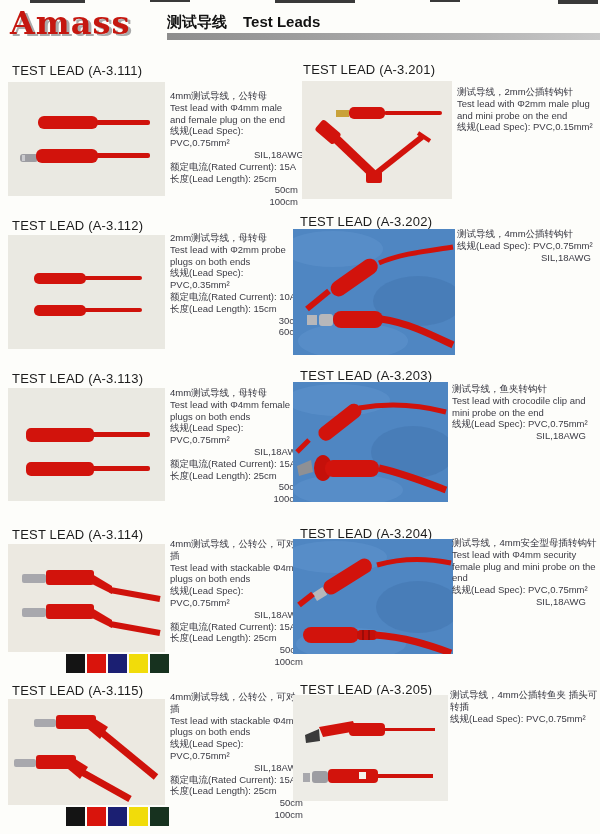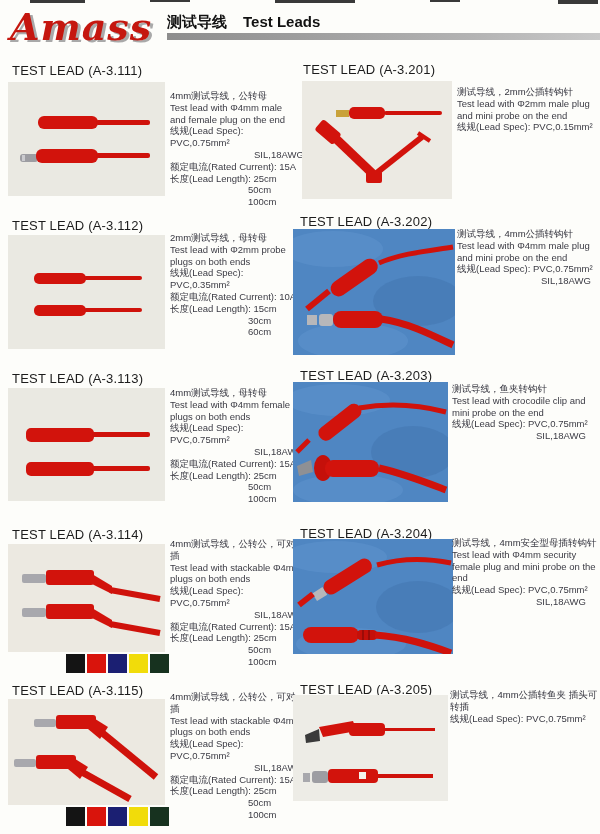--- a/index.html
+++ b/index.html
@@ -1,34 +1,34 @@
 <!DOCTYPE html>
 <html><head>
 <meta charset="utf-8">
 <style>
   html,body{margin:0;padding:0;background:#ffffff;}
   .page{position:relative;width:600px;height:834px;background:#fdfdfa;overflow:hidden;
         font-family:"Liberation Sans",sans-serif;color:#222;}
   .artifact{position:absolute;background:#161616;opacity:.85;}
   
   .logo{position:absolute;left:10px;top:4px;font-family:"DejaVu Serif",serif;
-        font-weight:bold;font-style:italic;font-size:38px;letter-spacing:1px;
+        font-weight:bold;font-size:32px;letter-spacing:1px;
         color:#c5170f;text-shadow:3px 2px 0 #a9a9a9;}
   .title{position:absolute;left:167px;top:13px;font-size:15px;font-weight:bold;color:#111;}
   .title .en{margin-left:16px;}
   .rule{position:absolute;left:167px;top:33px;width:433px;height:7px;
         background:linear-gradient(to right,#8d8d8d,#b3b3b3 70%,#c8c8c8);}
   
   .phead{position:absolute;font-size:13px;color:#1c1c1c;font-weight:500;letter-spacing:.2px;white-space:nowrap;}
   .photo{position:absolute;line-height:0;}
   .ptext{position:absolute;font-size:9.5px;line-height:11.8px;color:#3b3b44;}
   .pline{white-space:normal;}
   .pline.zh{font-weight:normal;color:#33333d;}
   .pline.i1{padding-left:84px;}
-  .pline.i2{padding-left:78px;}
+  .pline.i2{padding-left:78px;text-align:right;}
   .swatches{position:absolute;display:flex;gap:2px;}
   .swatches div{width:19px;height:19px;}
 </style>
 </head>
 <body>
 
 <div class="page">
 
   <div class="artifact" style="left:30px;top:0;width:55px;height:3px"></div>
   <div class="artifact" style="left:150px;top:0;width:40px;height:2px"></div>
@@ -118,21 +118,20 @@
       </g>
       <path d="M36,62 L14,80" stroke="#d2130c" stroke-width="6" fill="none"></path>
       <rect x="14" y="86" width="10" height="10" fill="#b7b7ba"></rect>
       <rect x="26" y="85" width="14" height="12" rx="3" fill="#b7b7ba"></rect>
       <rect x="40" y="82" width="50" height="17" rx="8" fill="#d2130c"></rect>
       <path d="M88,90 C115,94 135,104 160,116" stroke="#cf120b" stroke-width="7" fill="none"></path>
     </svg>
   </div>
   <div class="ptext" style="left:457px;top:228px;width:140px">
       <div class="pline zh">测试导线，4mm公插转钩针</div>
-      <div class="pline en">Test lead with Φ4mm male plug and mini probe on the end</div>
       <div class="pline spec">线规(Lead Spec): PVC,0.75mm²</div>
       <div class="pline i1">SIL,18AWG</div>
     </div>
 
   <div class="phead" style="left:12px;top:371px">TEST LEAD (A-3.113)</div>
   <div class="photo" style="left:8px;top:388px">
     <svg width="157" height="113">
       <rect width="157" height="113" fill="#eae9e2"></rect>
       <rect x="18" y="40" width="68" height="14" rx="5" fill="#d2130c"></rect>
       <rect x="84" y="44" width="58" height="5" rx="2" fill="#cf120b"></rect>

